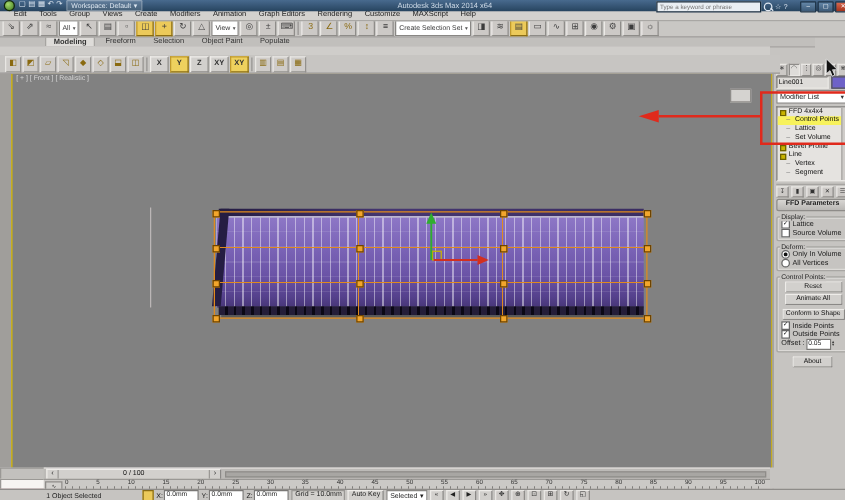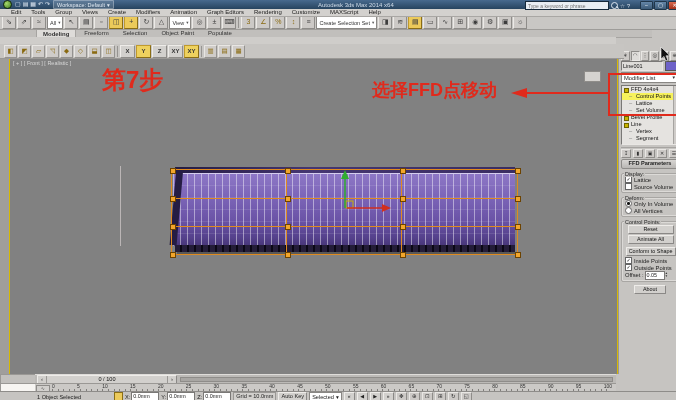--- a/index.html
+++ b/index.html
@@ -425,22 +425,20 @@
         <span class="offfield">0.05</span>
         <span class="spin">
             <span>▴</span>
             <span>▾</span>
           </span>
       </div>
     </div>
     <div class="pbtn aboutbtn">About</div>
   </div>
 
-  <div class="ann ann-step">第7步</div>
-  <div class="ann ann-instr">选择FFD点移动</div>
   <div class="ann ann-head"></div>
   <div class="ann ann-line"></div>
   <div class="ann ann-rect"></div>
 
   <svg class="cursor" width="12" height="15">
     <polygon points="1,0 1,12 4,9.5 5.8,14 7.8,13 6,8.8 10,8.8" fill="#111" stroke="#fff" stroke-width="0.6"></polygon>
   </svg>
 
   <div class="corner"></div>
   <div class="listenerW"></div>

